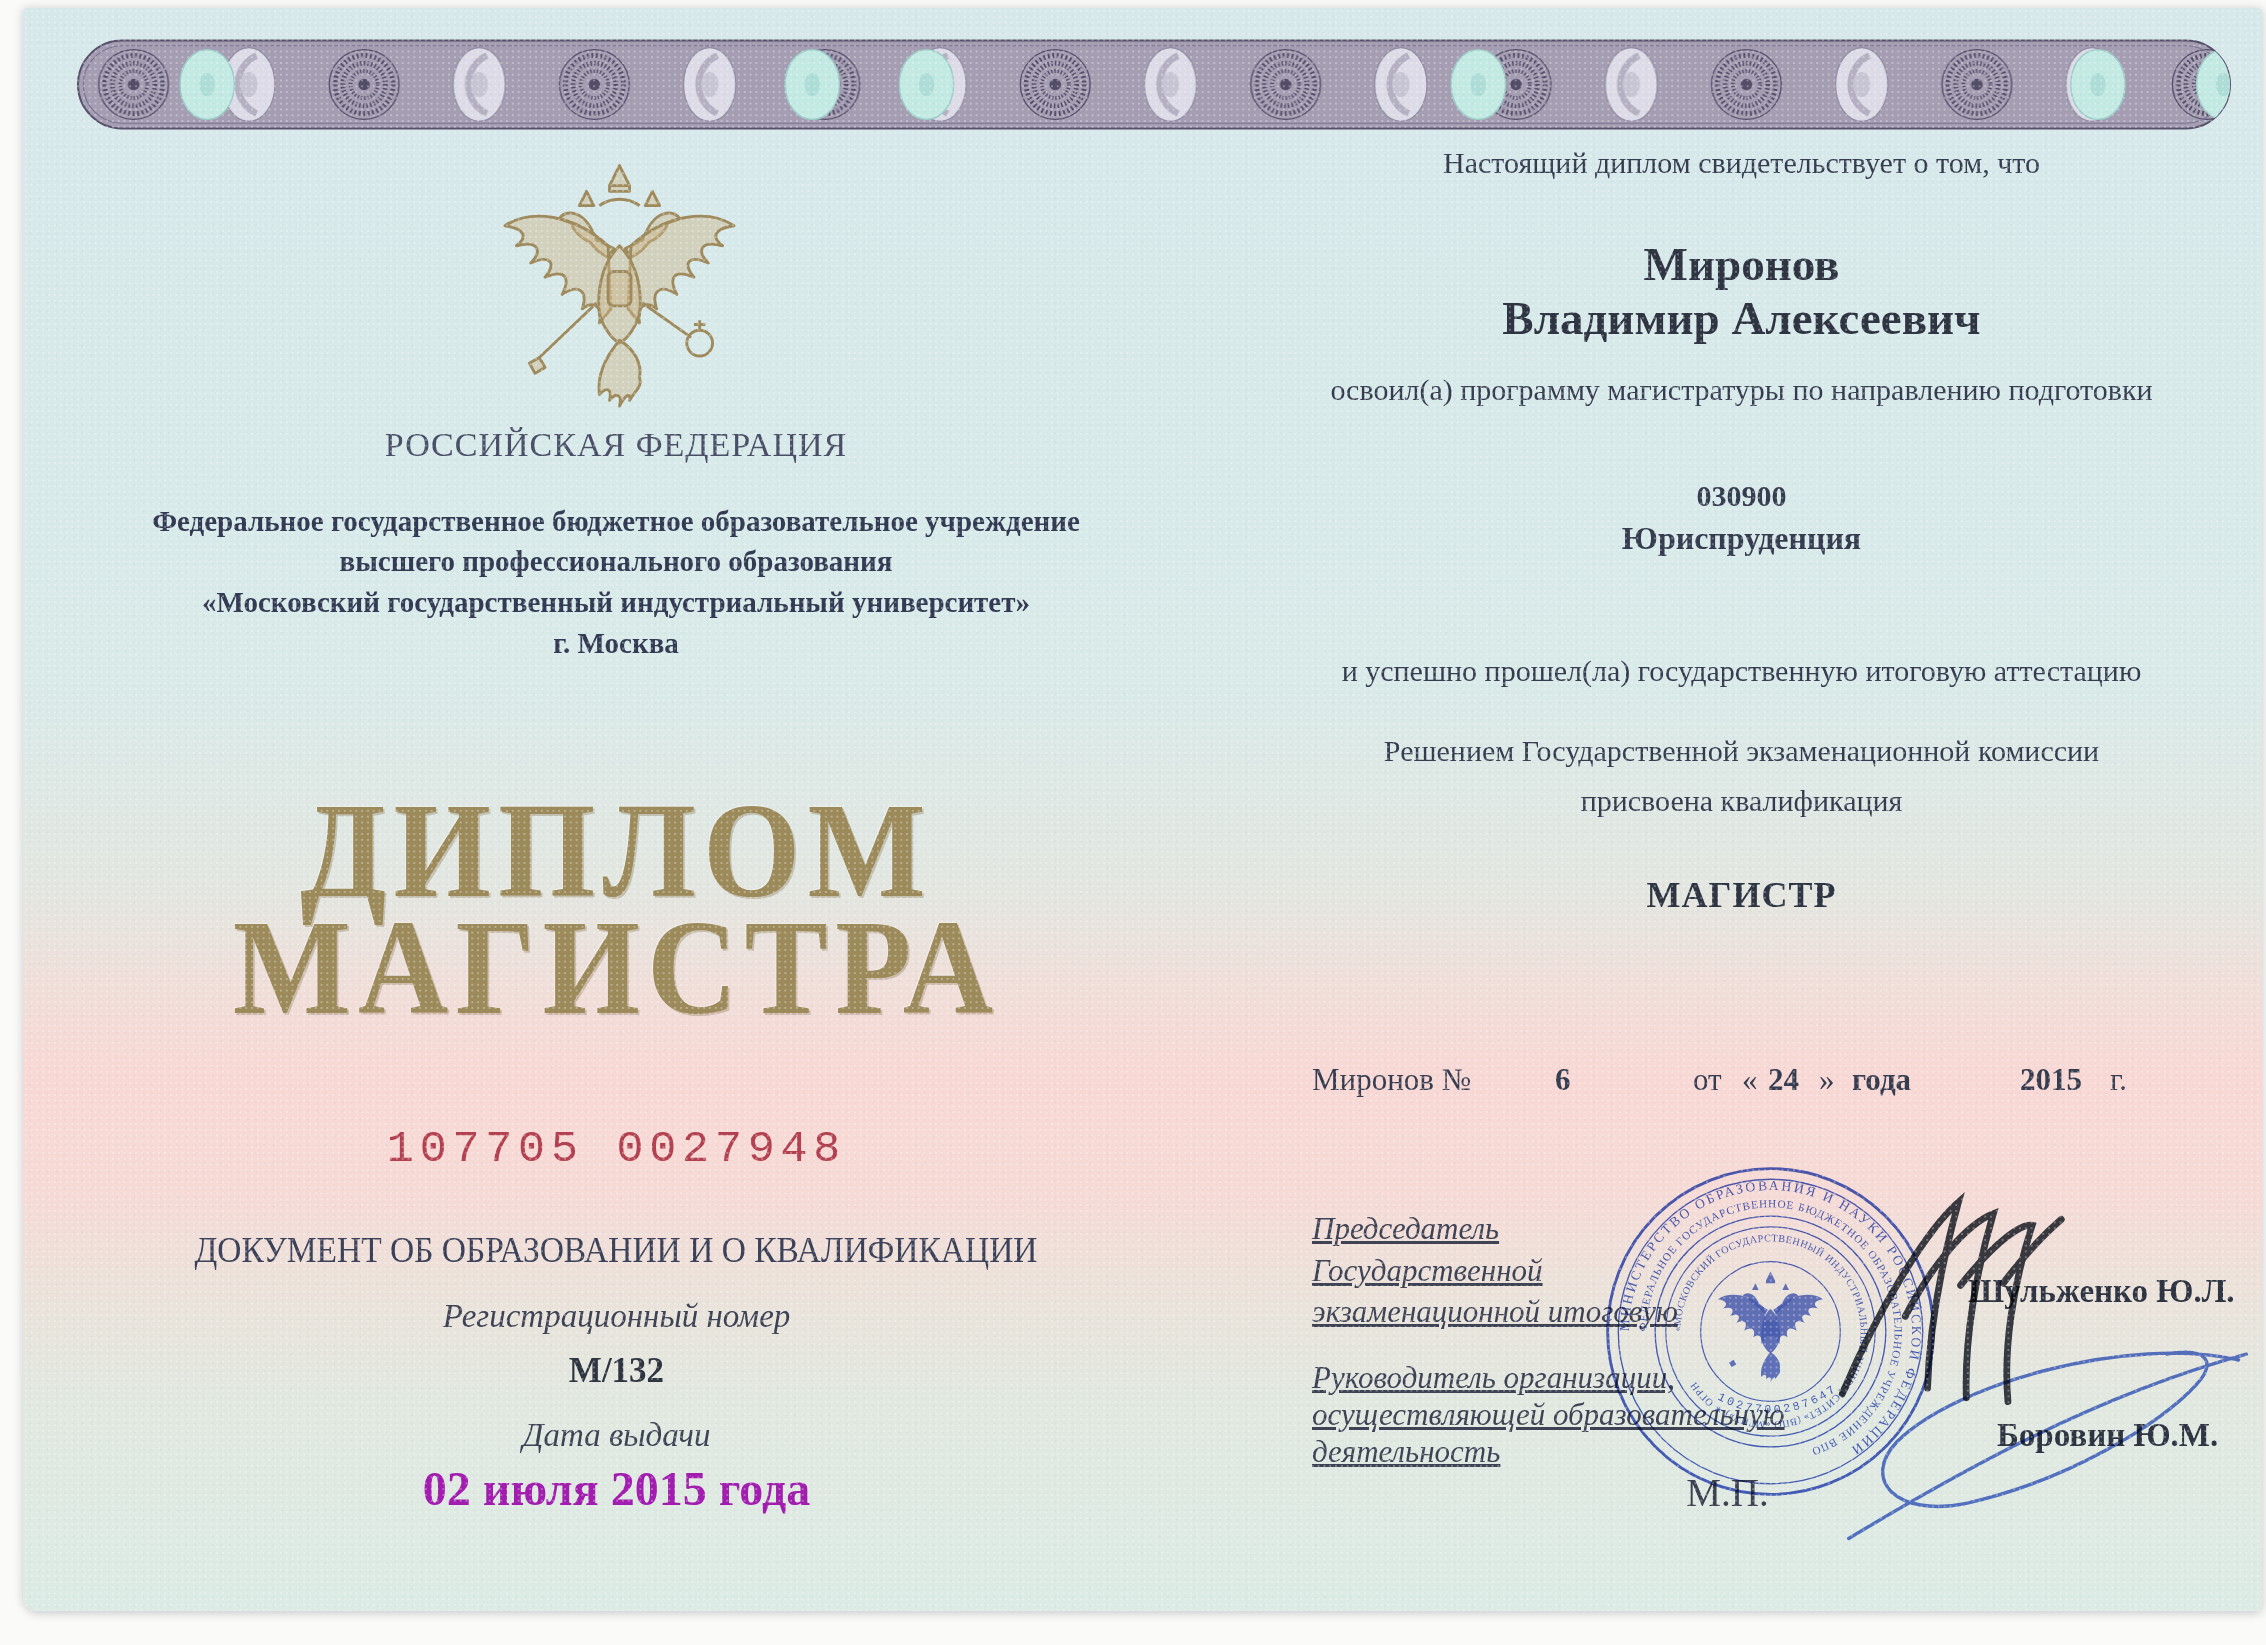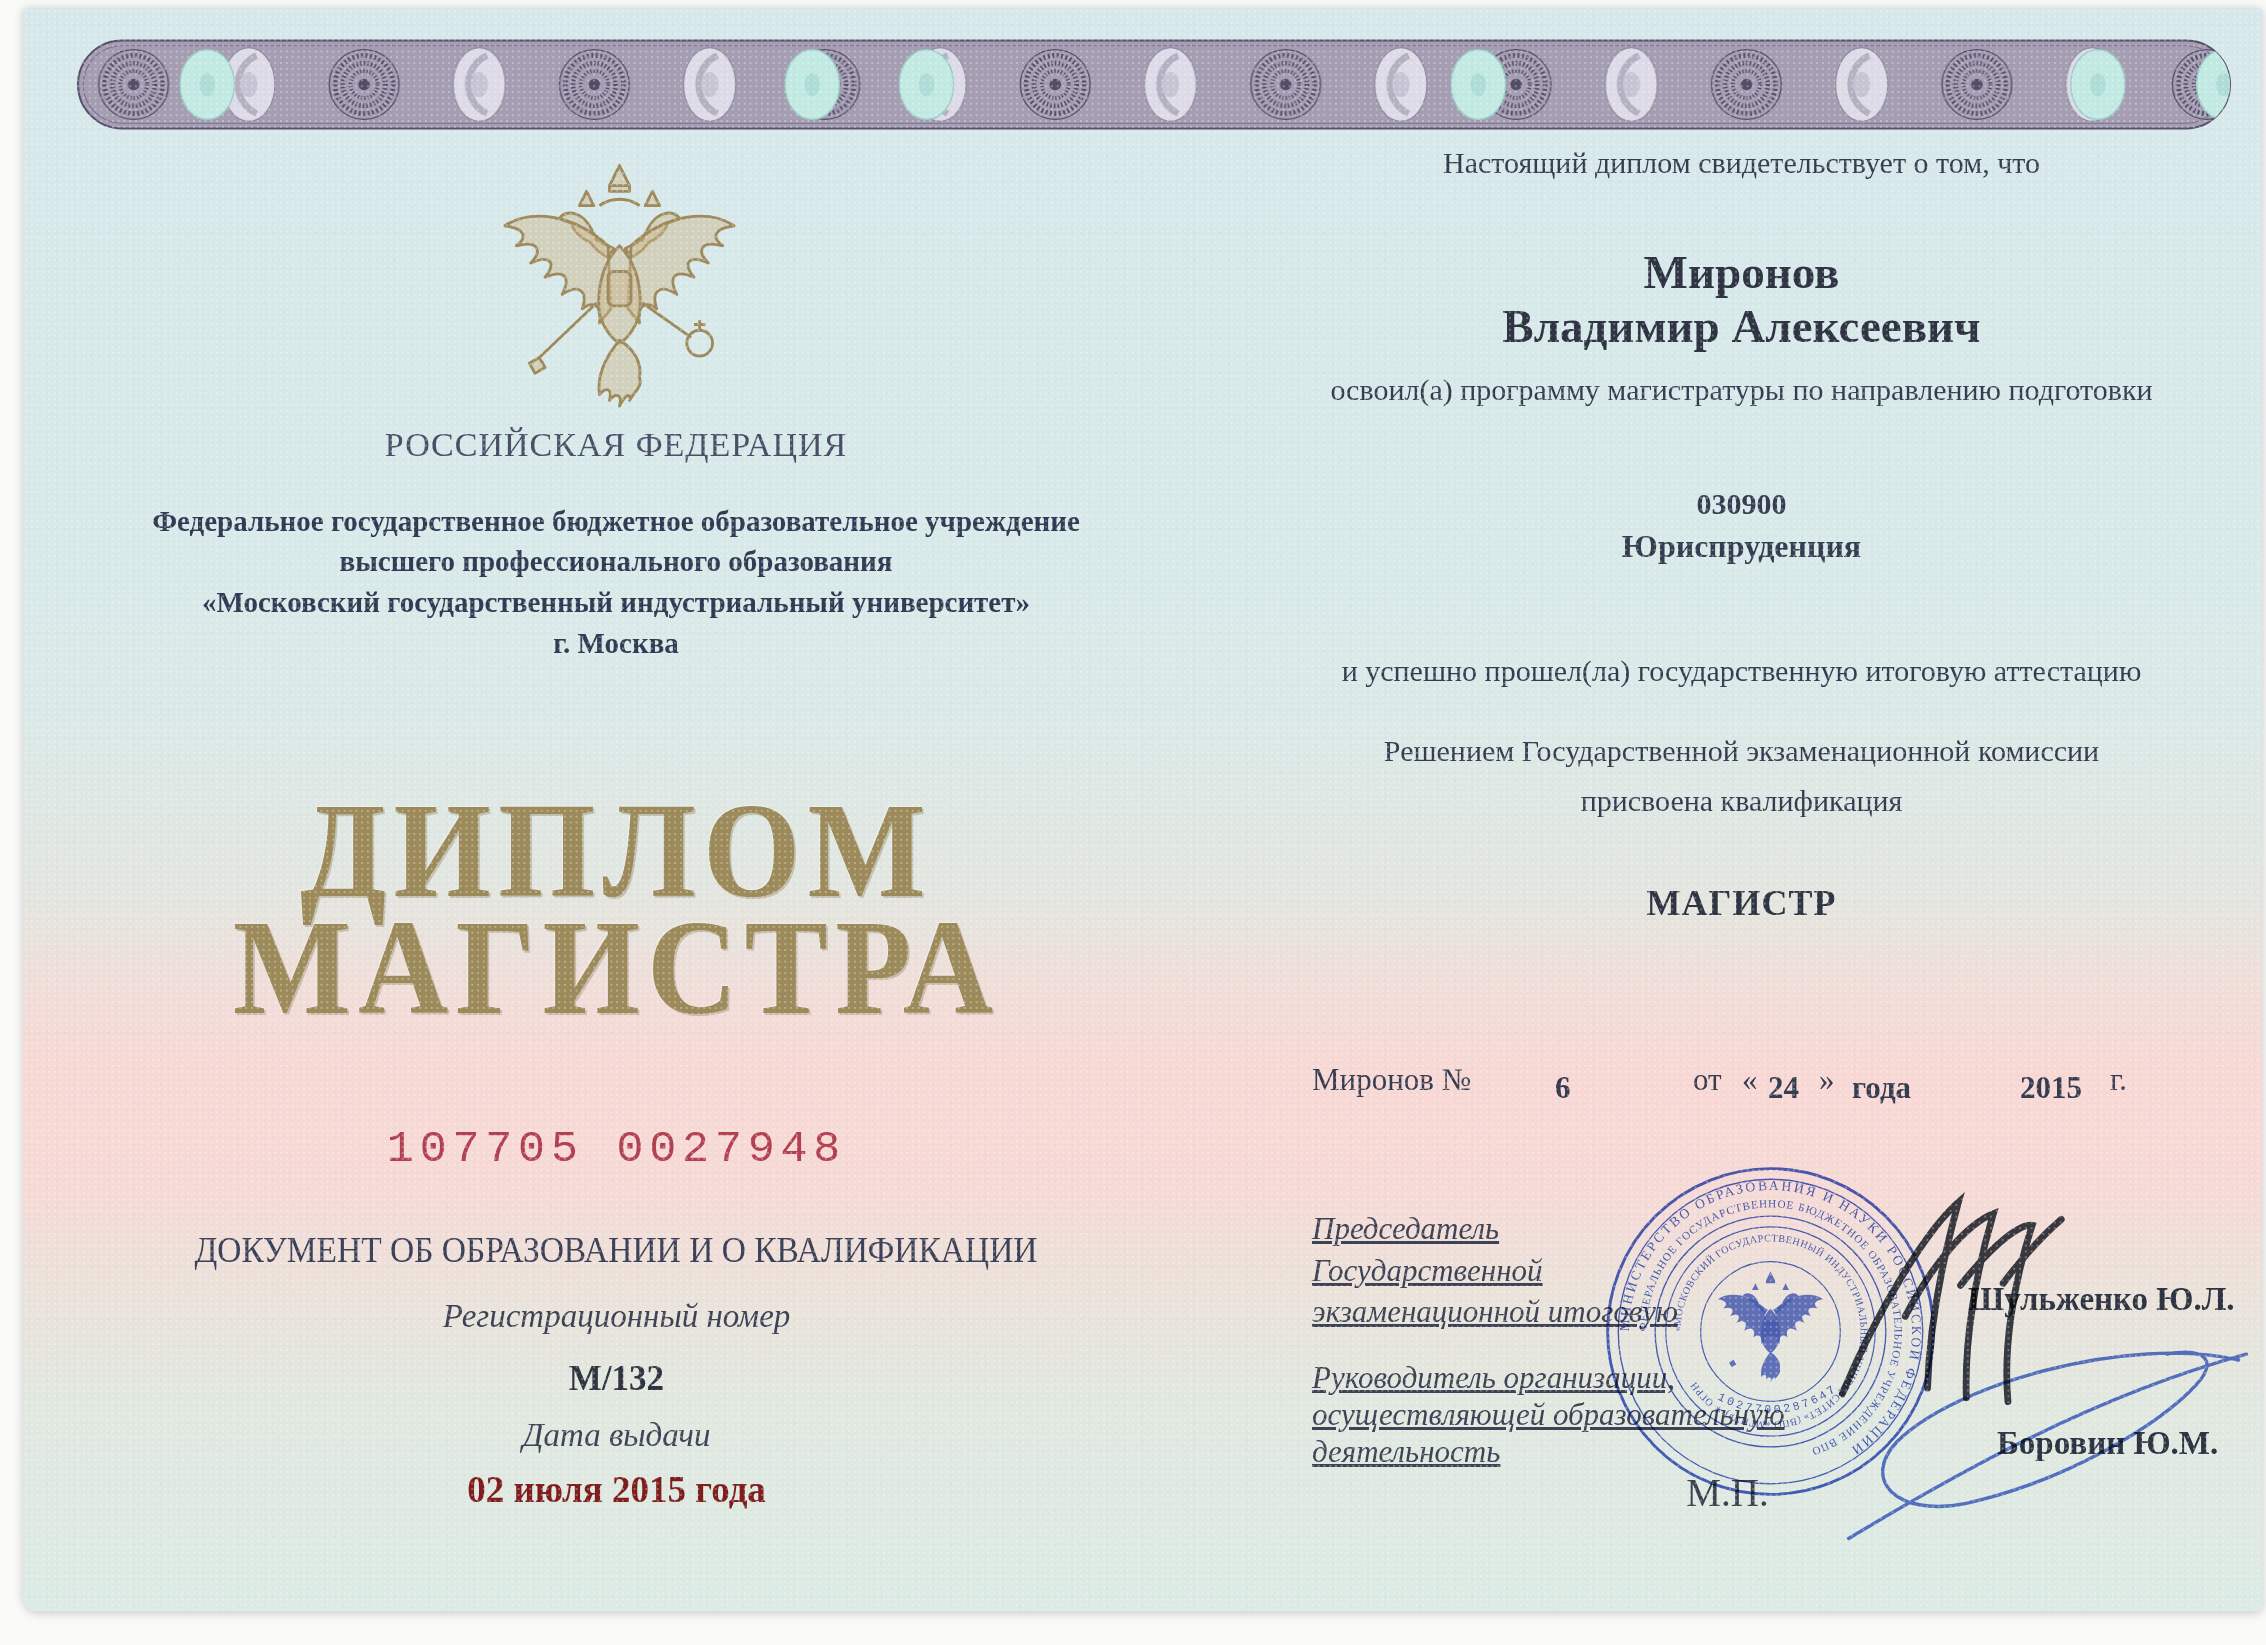--- a/index.html
+++ b/index.html
@@ -20,21 +20,21 @@
     position:absolute;left:23px;top:7.8px;right:4.9px;bottom:35px;
     background-image:
       radial-gradient(rgba(255,255,255,.45) 1px, transparent 1.4px),
       radial-gradient(rgba(120,150,155,.10) 1px, transparent 1.3px);
     background-size:5.8px 5.8px, 8.7px 8.7px;
     background-position:0 0, 2.9px 3.9px;
     pointer-events:none;opacity:.7;
   }
   .t{position:absolute;color:#363c50;line-height:1.15;}
   .c{text-align:center;}
-  .b{font-weight:bold;margin-top:8px;}
+  .b{font-weight:bold;}
   .it{font-style:italic;}
   .band{position:absolute;left:74px;top:39px;}
   .coat{position:absolute;left:474px;top:157px;}
   .country{left:131px;top:425px;width:970px;font-size:34px;letter-spacing:1px;color:#4a4f68;}
   .inst{left:92px;width:1048px;font-size:29px;color:#333b54;font-weight:bold;}
   .big-title{
     left:112px;width:1009px;font-size:136px;font-weight:bold;line-height:1;
     color:#9c8a5a;letter-spacing:7.8px;
     text-shadow:1.9px 1.9px 0 rgba(122,103,62,.30), -1px -1px 0 rgba(255,255,255,.35);
     transform:scaleX(.92);
@@ -127,21 +127,21 @@
 
 <div class="t c big-title" style="top:782px">ДИПЛОМ</div>
 <div class="t c big-title" style="top:899px">МАГИСТРА</div>
 
 <div class="t c serial" style="top:1124px">107705 0027948</div>
 <div class="t c doclabel" style="top:1230px">ДОКУМЕНТ ОБ ОБРАЗОВАНИИ И О КВАЛИФИКАЦИИ</div>
 
 <div class="t c it" style="left:112px;top:1298px;width:1009px;font-size:33px;color:#3d4254">Регистрационный номер</div>
 <div class="t c b" style="left:112px;top:1351px;width:1009px;font-size:35px;color:#2e3440">М/132</div>
 <div class="t c it" style="left:112px;top:1417px;width:1009px;font-size:33px;color:#3d4254">Дата выдачи</div>
-<div class="t c b" style="left:112px;top:1461px;width:1009px;font-size:37px;color:#7f1d1d">02 июля 2015 года</div>
+<div class="t c b" style="left:112px;top:1461px;width:1009px;font-size:48px;color:#a21caf">02 июля 2015 года</div>
 
 <div class="t c rcol" style="top:146px;font-size:30px">Настоящий диплом свидетельствует о том, что</div>
 <div class="t c rcol b" style="top:237px;font-size:47px;color:#2e3442">Миронов</div>
 <div class="t c rcol b" style="top:291px;font-size:47px;color:#2e3442">Владимир Алексеевич</div>
 <div class="t c rcol" style="top:373px;font-size:30px">освоил(а) программу магистратуры по направлению подготовки</div>
 <div class="t c rcol b" style="top:479px;font-size:30px">030900</div>
 <div class="t c rcol b" style="top:520px;font-size:32px">Юриспруденция</div>
 <div class="t c rcol" style="top:654px;font-size:30px">и успешно прошел(ла) государственную итоговую аттестацию</div>
 <div class="t c rcol" style="top:734px;font-size:30px">Решением Государственной экзаменационной комиссии</div>
 <div class="t c rcol" style="top:784px;font-size:30px">присвоена квалификация</div>

